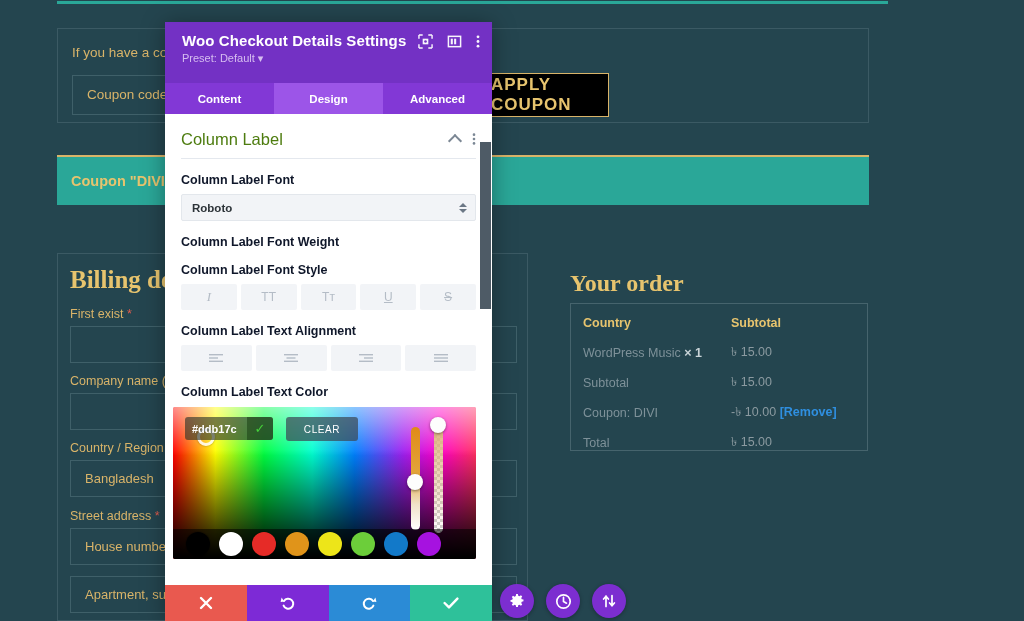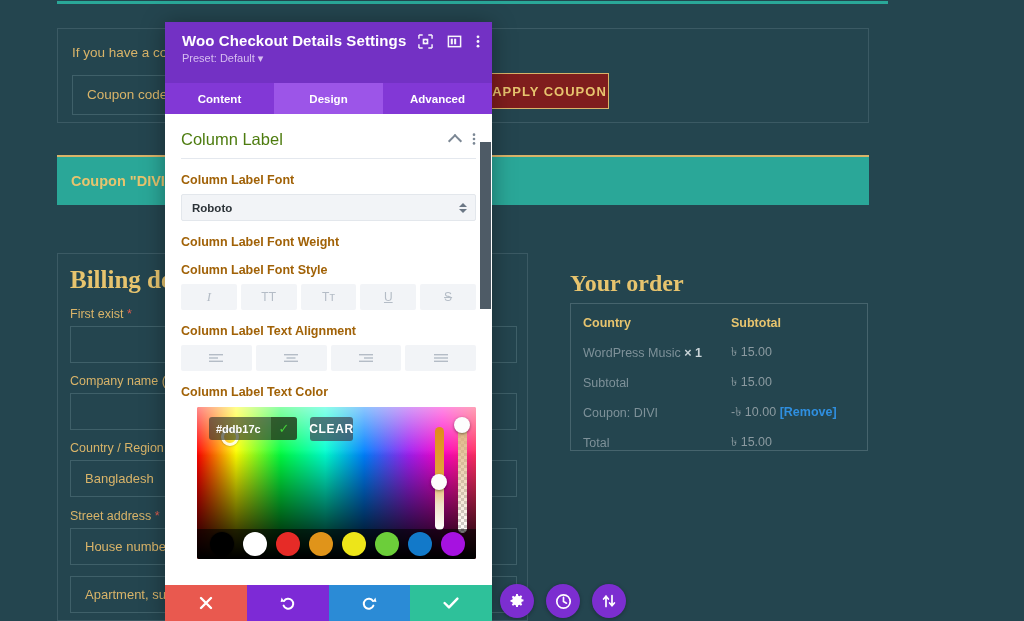--- a/index.html
+++ b/index.html
@@ -33,23 +33,23 @@
   }
   .coupon-input {
     position: absolute; left: 14px; top: 46px; width: 350px; height: 40px;
     border: 1px solid #3f6069;
     color: #d9b469; font-size: 13.5px;
     padding: 11px 14px;
     background: transparent;
     white-space: nowrap; overflow: hidden;
   }
   .apply-coupon-btn {
-    position: absolute; left: 490px; top: 73px; width: 119px; height: 36px;
-    background: #7f1d1d; border: 1px solid #d9b469;
-    color: #e7c46e; font-size: 13px; font-weight: bold; letter-spacing: 1px;
+    position: absolute; left: 490px; top: 73px; width: 119px; height: 44px;
+    background: #000000; border: 1px solid #d9b469;
+    color: #e7c46e; font-size: 17px; font-weight: bold; letter-spacing: 1px;
     display: flex; align-items: center; justify-content: center;
     cursor: pointer;
   }
 
   
   .coupon-notice {
     position: absolute; left: 57px; top: 155px; width: 812px; height: 50px;
     background: #2aa798; border-top: 2px solid #d9b469;
     display: flex; align-items: center; padding-left: 14px;
   }
@@ -165,21 +165,21 @@
   }
   .chev-up {
     width: 10px; height: 10px;
     border-left: 2px solid #7b8794; border-top: 2px solid #7b8794;
     transform: rotate(45deg); margin-top: 4px; cursor: pointer;
   }
   .kebab-dark { line-height: 0; cursor: pointer; }
 
   .ctrl { margin: 14px 16px 0 16px; }
   .ctrl-label {
-    color: #a16207; font-size: 12.5px; font-weight: bold; margin-bottom: 7px;
+    color: #0f172a; font-size: 12.5px; font-weight: bold; margin-bottom: 7px;
   }
   .ctrl-select {
     position: relative; height: 27px; background: #f2f4f7;
     border: 1px solid #e3e7ec; border-radius: 2px;
     display: flex; align-items: center; padding-left: 10px;
     color: #2c3338; font-size: 11.5px; font-weight: bold; cursor: pointer;
   }
   .updown {
     position: absolute; right: 8px; top: 50%; transform: translateY(-50%);
     display: flex; flex-direction: column; gap: 2px; line-height: 0;
@@ -197,21 +197,21 @@
     display: flex; align-items: center; justify-content: center;
     color: #b4bcc6; font-size: 12px; cursor: pointer;
   }
   .opt-btn.ital { font-style: italic; font-family: "Liberation Serif", serif; font-size: 13px; }
   .opt-btn.und { text-decoration: underline; }
   .opt-btn.strk { text-decoration: line-through; }
   .opt-btn svg { display: block; }
 
   
   .color-picker {
-    position: relative; margin: 8px 16px 0 32px;
+    position: relative; margin: 8px 16px 0 8px;
     height: 152px; border-radius: 2px; overflow: hidden;
   }
   .cp-sat {
     position: absolute; inset: 0;
     background:
       linear-gradient(to bottom, rgba(0,0,0,0) 0%, rgba(0,0,0,0) 28%, #000 100%),
       linear-gradient(to right,
         #ff0000 0%, #ffff00 14%, #00ff40 30%, #00ffd0 46%,
         #0080ff 60%, #a020f0 76%, #ff00c8 88%, #ff3060 100%);
   }
@@ -237,24 +237,24 @@
   }
   .cursor-ring {
     position: absolute; left: 24px; top: 21px;
     width: 18px; height: 18px; border-radius: 50%;
     border: 3px solid rgba(255,255,255,.85);
     box-shadow: 0 0 2px rgba(0,0,0,.4);
     cursor: pointer;
   }
   .clear-btn {
     position: absolute; left: 113px; top: 10px;
-    width: 43px; height: 24px; border-radius: 3px;
+    width: 72px; height: 24px; border-radius: 3px;
     background: rgba(60,72,84,.72);
     display: flex; align-items: center; justify-content: center;
-    color: #fff; font-size: 12px; font-weight: bold; letter-spacing: .6px;
+    color: #fff; font-size: 10px; font-weight: normal; letter-spacing: .6px;
     cursor: pointer;
   }
   .slider {
     position: absolute; width: 9px; border-radius: 5px; cursor: pointer;
   }
   .slider-a {
     left: 238px; top: 20px; height: 103px;
     background: linear-gradient(to bottom, #e08b18 0%, #e3a43a 45%, #f0e2c8 75%, #ffffff 100%);
   }
   .slider-b {

